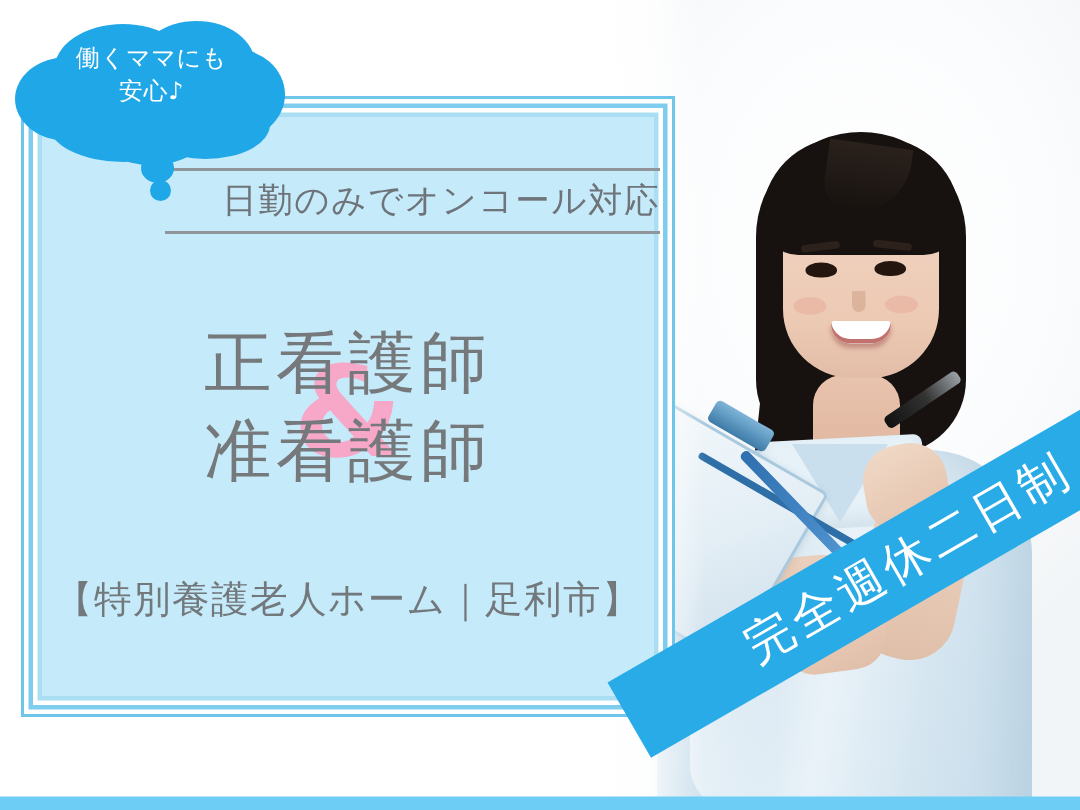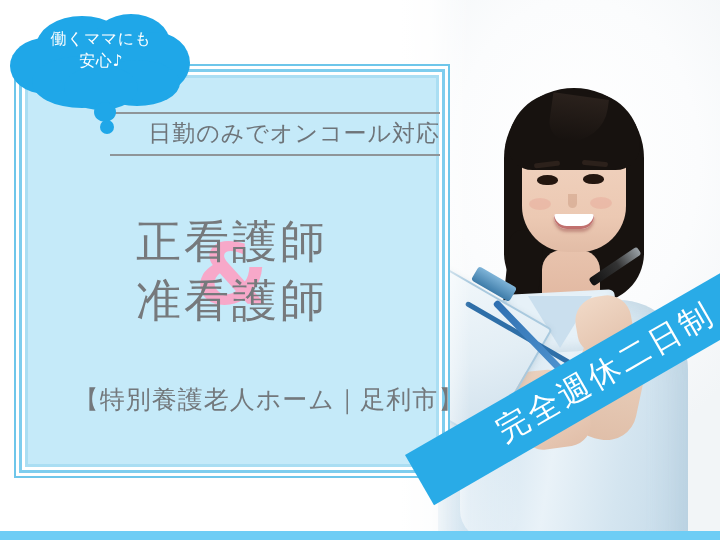--- a/index.html
+++ b/index.html
@@ -199,21 +199,20 @@
     position:absolute;left:0;top:28px;width:436px;text-align:center;
     font-size:84px;color:#f7a8c9;font-weight:bold;line-height:1;
     z-index:1;font-family:"DejaVu Sans","Liberation Sans",sans-serif;
   }
 
   
   .facility{
     position:absolute;left:14px;top:383px;width:436px;text-align:center;
     font-size:25px;color:#73787c;letter-spacing:1px;white-space:nowrap;
     font-family:"DejaVu Sans","Liberation Sans",sans-serif;
-    padding-left:37px;
   }
 
   
   .bubble{position:absolute;left:8px;top:14px;width:190px;height:110px;z-index:6;}
   .bub{position:absolute;background:#1fa7e8;border-radius:50%;}
   .b1{left:28px;top:2px;width:92px;height:62px;}
   .b2{left:84px;top:0px;width:78px;height:58px;}
   .b3{left:2px;top:24px;width:70px;height:56px;}
   .b4{left:110px;top:18px;width:72px;height:62px;}
   .b5{left:24px;top:42px;width:100px;height:52px;}

